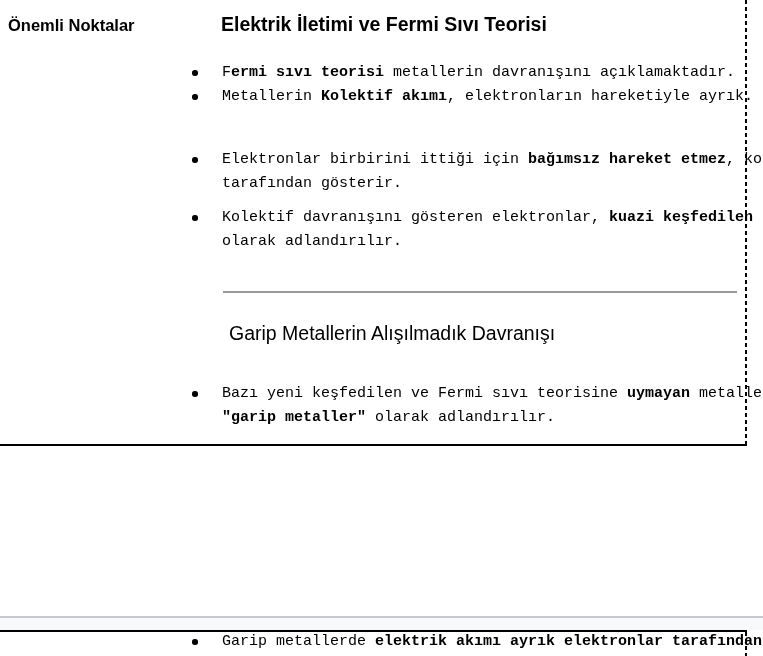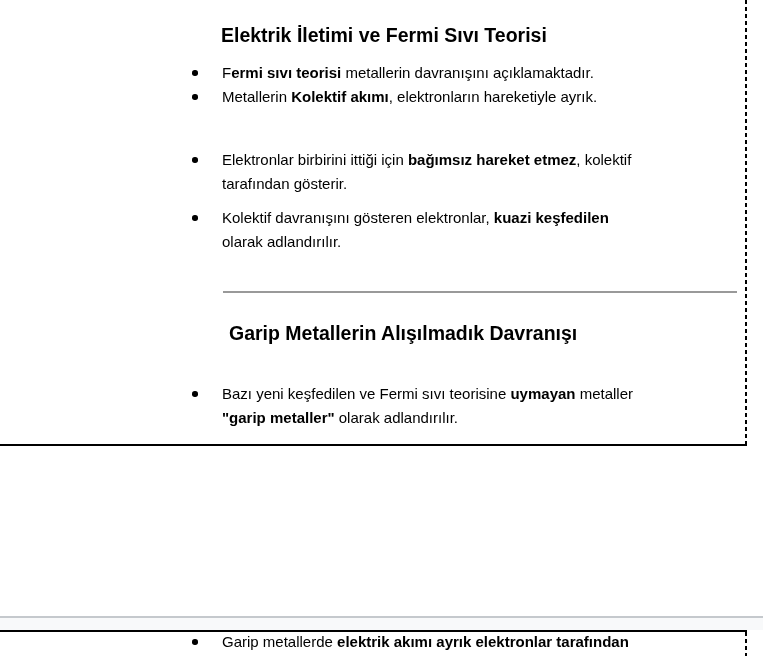--- a/index.html
+++ b/index.html
@@ -16,44 +16,44 @@
   }
   .sidebar-label {
     position: absolute;
     left: 8px; top: 16px;
     font-size: 16.5px;
     font-weight: bold;
     white-space: nowrap;
   }
   .h1 {
     position: absolute;
-    left: 221px; top: 24px;
+    left: 221px; top: 13px;
     font-size: 19.5px;
     font-weight: bold;
     margin: 0;
     white-space: nowrap;
   }
   .h2 {
     position: absolute;
     left: 229px; top: 322px;
     font-size: 19.5px;
-    font-weight: bold;
+    font-weight: normal;
     margin: 0;
     white-space: nowrap;
   }
   ul.blist {
     position: absolute;
     left: 222px;
     width: 520px;
     margin: 0; padding: 0;
     list-style: none;
     font-size: 15px;
     line-height: 24px;
   }
-  ul.blist li { position: relative; }
+  ul.blist li { position: relative; font-family: Liberation Mono, monospace; }
   ul.blist li::before {
     content: "";
     position: absolute;
     left: -30px; top: 9px;
     width: 5.5px; height: 5.5px;
     border-radius: 50%;
     background: #000000;
   }
   .tline { white-space: nowrap; }
   .b { font-weight: bold; }
@@ -93,20 +93,21 @@
   .g2 { top: 148px; }
   .g3 { top: 206px; }
   .g4 { top: 382px; }
   .g5 { top: 630px; }
 </style>
 </head>
 <body>
 
 <div class="canvas">
 
+  <div class="sidebar-label">Önemli Noktalar</div>
 
   <div class="h1">Elektrik İletimi ve Fermi Sıvı Teorisi</div>
 
   <ul class="blist g1">
       <li>
         <div class="tline"><span>F</span><span class="b">ermi sıvı teorisi</span><span> metallerin davranışını açıklamaktadır.</span></div>
       </li>
       <li>
         <div class="tline"><span>Metallerin </span><span class="b">Kolektif akımı</span><span>, elektronların hareketiyle ayrık.</span></div>
       </li>

